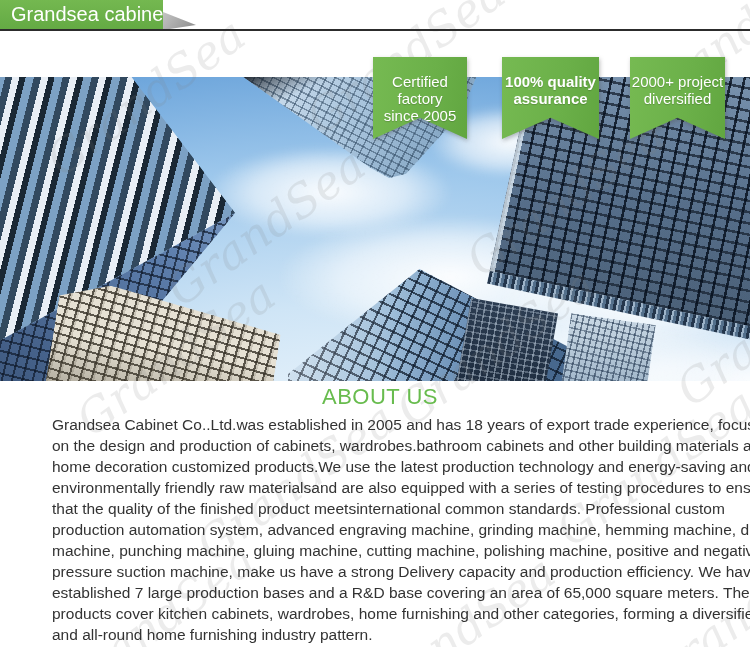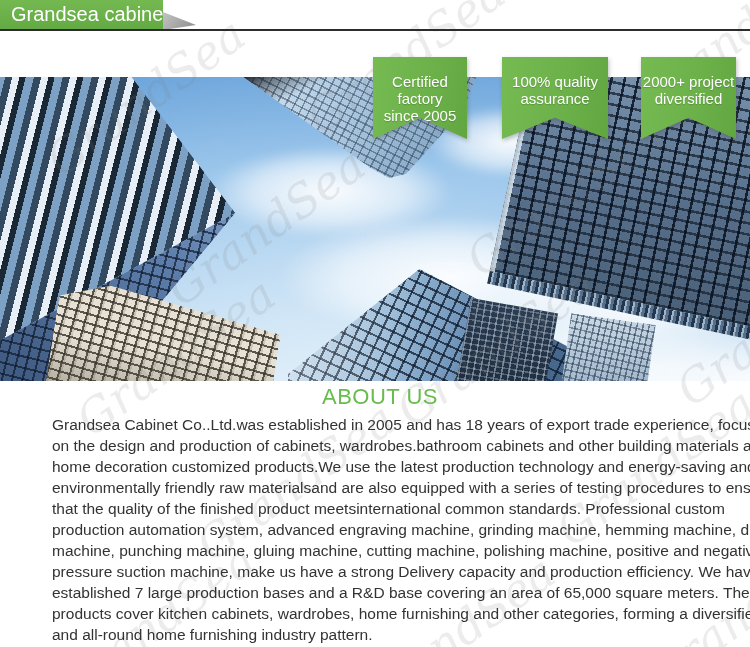--- a/index.html
+++ b/index.html
@@ -87,22 +87,22 @@
       linear-gradient(170deg,#cbd9e5,#93abc0);}
 
   
   .ribbon{position:absolute;top:57px;height:82px;z-index:10;box-sizing:border-box;
     clip-path:polygon(0 0,100% 0,100% 100%,50% 74%,0 100%);
     background:linear-gradient(100deg,#76ba52 0%,#6bb049 60%,#61a640 100%);
     color:#fff;font-size:15px;line-height:17px;text-align:center;padding-top:16px;
     text-shadow:0 1px 1px rgba(0,0,0,.18);}
   .ribbon-wrap{position:absolute;top:0;left:0;z-index:10;filter:drop-shadow(1px 2px 2px rgba(70,70,70,.35));}
   .r1{left:373px;width:94px;}
-  .r2{left:502px;width:106px;}
-  .r3{left:630px;width:95px;margin-left:11px;}
+  .r2{left:502px;width:97px;font-weight:bold;}
+  .r3{left:630px;width:95px;}
 
   
   .about-heading{position:absolute;left:5px;top:384px;width:750px;text-align:center;z-index:9;
     color:#68bc4e;font-size:22px;letter-spacing:0.5px;}
   .about-body{position:absolute;left:8px;top:414px;width:736px;z-index:9;
     color:#333;font-size:15.5px;line-height:21px;text-align:left;margin-left:44px;}
 </style>
 </head>
 <body>
 

